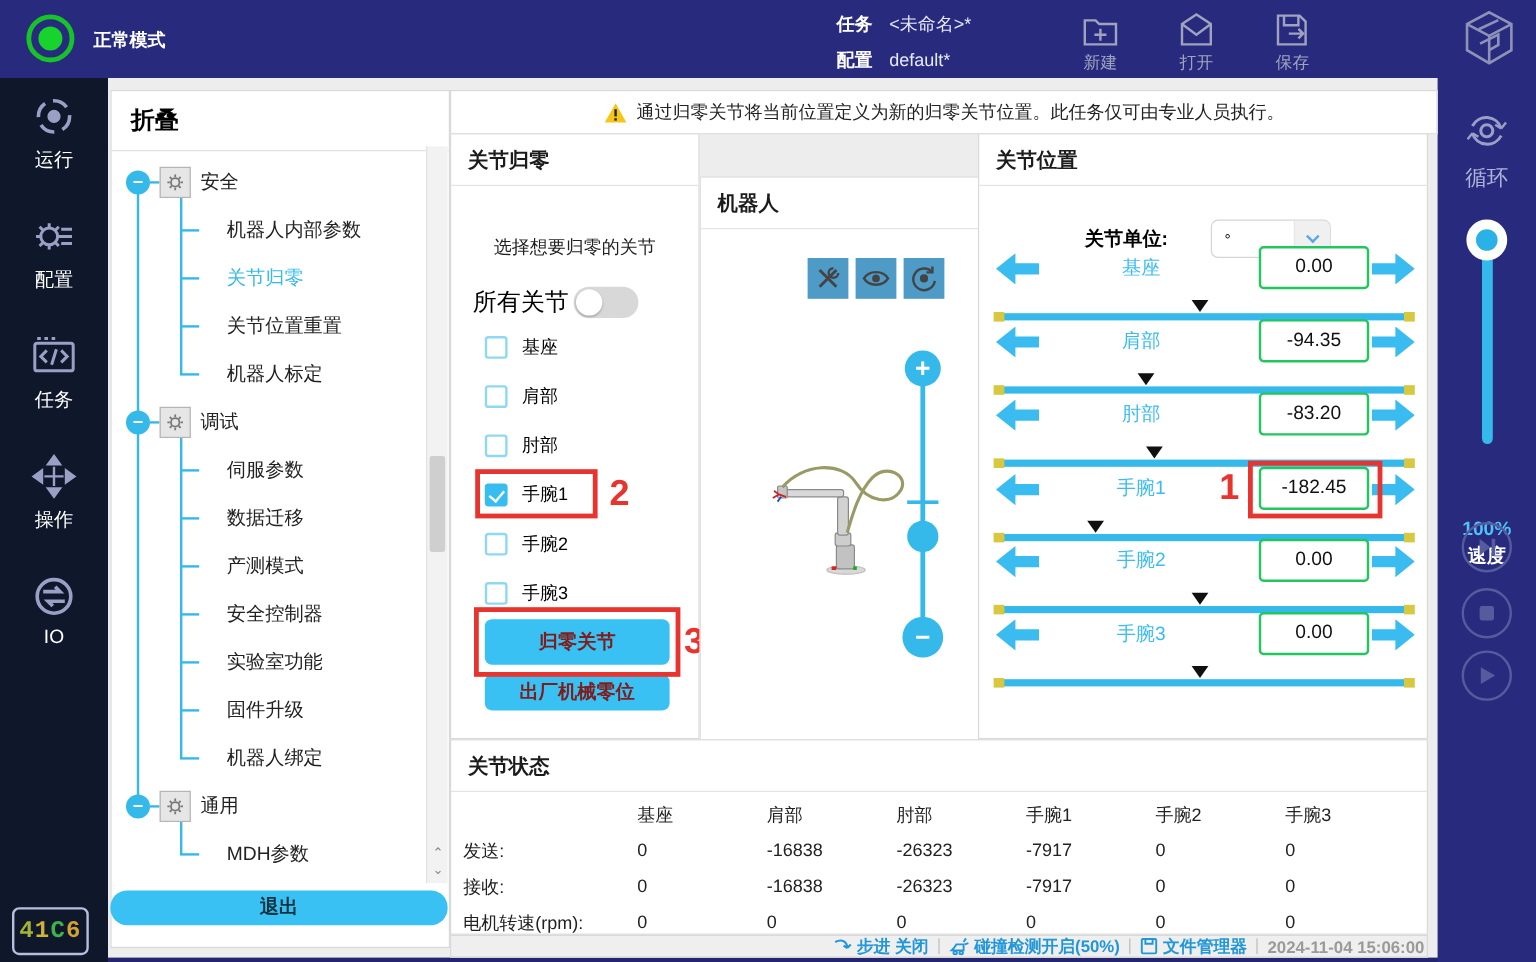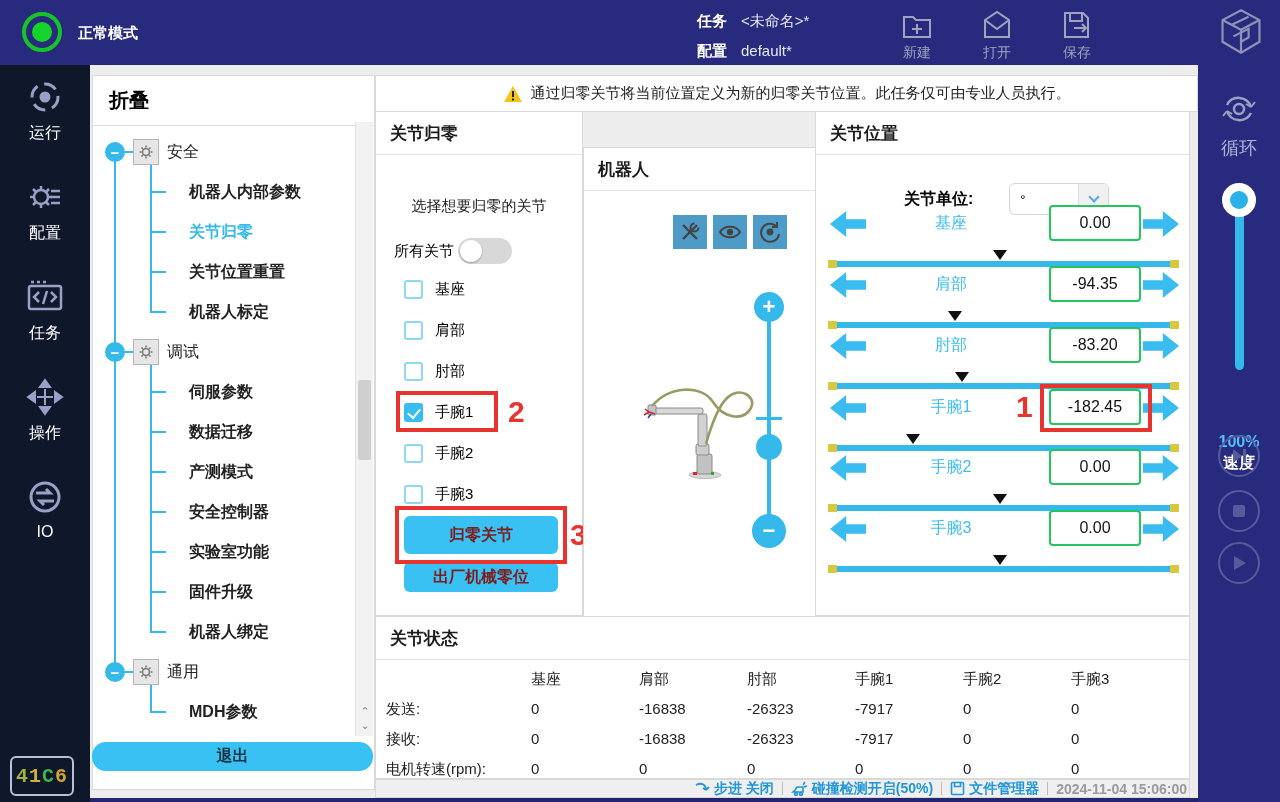--- a/index.html
+++ b/index.html
@@ -51,41 +51,41 @@
   .tree-hd { font-size:20px; font-weight:bold; padding:11px 16px; border-bottom:1px solid #e0e0e0; }
   .tree { position:relative; padding-top:6px; }
   .tree-mainline { position:absolute; left:21px; top:26px; width:2px; height:520px; background:#35b8ea; }
   .trow { height:40px; display:flex; align-items:center; font-size:16px; color:#222; cursor:pointer; position:relative; }
   .tparent .ncirc { position:absolute; left:12px; width:20px; height:20px; border-radius:50%; background:#35b8ea;
     color:#fff; font-weight:bold; display:flex; align-items:center; justify-content:center; font-size:15px; line-height:1; }
   .tparent .hline { position:absolute; left:32px; width:8px; height:2px; background:#35b8ea; }
   .tparent .gearbox { position:absolute; left:40px; width:26px; height:26px; background:#e6e6e6; border:1px solid #b5b5b5;
     display:flex; align-items:center; justify-content:center; }
   .tparent .plabel { margin-left:74px; }
-  .tchild { padding-left:96px;font-weight:bold; }
+  .tchild { padding-left:96px; }
   .tchild::before { content:""; position:absolute; left:57px; top:19px; width:16px; height:2px; background:#35b8ea; }
   .tsection { position:relative; }
   .tsection .childline { position:absolute; left:57px; width:2px; background:#35b8ea; top:30px; }
   .s1 .childline { height:150px; } .s2 .childline { height:270px; } .s3 .childline { height:30px; }
   .tchild.selected { color:#35b8ea; }
   .tscroll { position:absolute; right:1px; top:46px; width:18px; height:614px; background:#f2f2f2; border-left:1px solid #e2e2e2; }
   .tthumb { position:absolute; left:2px; top:258px; width:13px; height:80px; background:#cfcfcf; border-radius:2px; }
   .tarrows { position:absolute; left:0; bottom:4px; width:18px; color:#888; font-size:11px; text-align:center; line-height:14px; }
   .exit-btn { position:absolute; left:2px; top:677px; width:281px; height:29px; background:#38c1f2; border:none;
     border-radius:14px; font-size:16px; font-weight:bold; color:#12323f; cursor:pointer;
     font-family:"Liberation Sans","DejaVu Sans",sans-serif; }
 
   
   .warnbar { left:285px; top:10px; width:823px; height:37px; display:flex; align-items:center; justify-content:center;
     gap:8px; font-size:15px; color:#222; }
 
   
   .jz { left:285px; top:46px; width:208px; height:505px; }
   .jz-sub { text-align:center; font-size:15px; color:#222; margin-top:42px; }
-  .jz-allrow { display:flex; align-items:center; gap:4px; margin:22px 0 0 18px; font-size:15px; }
+  .jz-allrow { display:flex; align-items:center; gap:4px; margin:22px 0 0 18px; font-size:20px; }
   .toggle { width:54px; height:26px; border-radius:13px; background:#d8d8d8; position:relative; cursor:pointer; }
   .toggle .knob { position:absolute; left:2px; top:2px; width:22px; height:22px; border-radius:50%; background:#fff;
     box-shadow:0 1px 2px rgba(0,0,0,.3); }
   .cbrow { display:flex; align-items:center; gap:12px; margin-left:28px; font-size:15px; height:22px; position:absolute; }
   .cbox { width:19px; height:19px; border:2px solid #8fd8f4; border-radius:3px; background:#fff; position:relative; cursor:pointer; }
   .cbox.on { background:#38bdf0; border-color:#38bdf0; }
   .cbox.on::after { content:""; position:absolute; left:4px; top:1px; width:6px; height:10px;
     border:solid #fff; border-width:0 2px 2px 0; transform:rotate(40deg); }
   .jz-btn { position:absolute; left:28px; width:154px; height:38px; background:#38c1f2; border:none; border-radius:6px;
     font-size:16px; font-weight:bold; color:#7f1d1d; cursor:pointer; font-family:"Liberation Sans","DejaVu Sans",sans-serif; }

